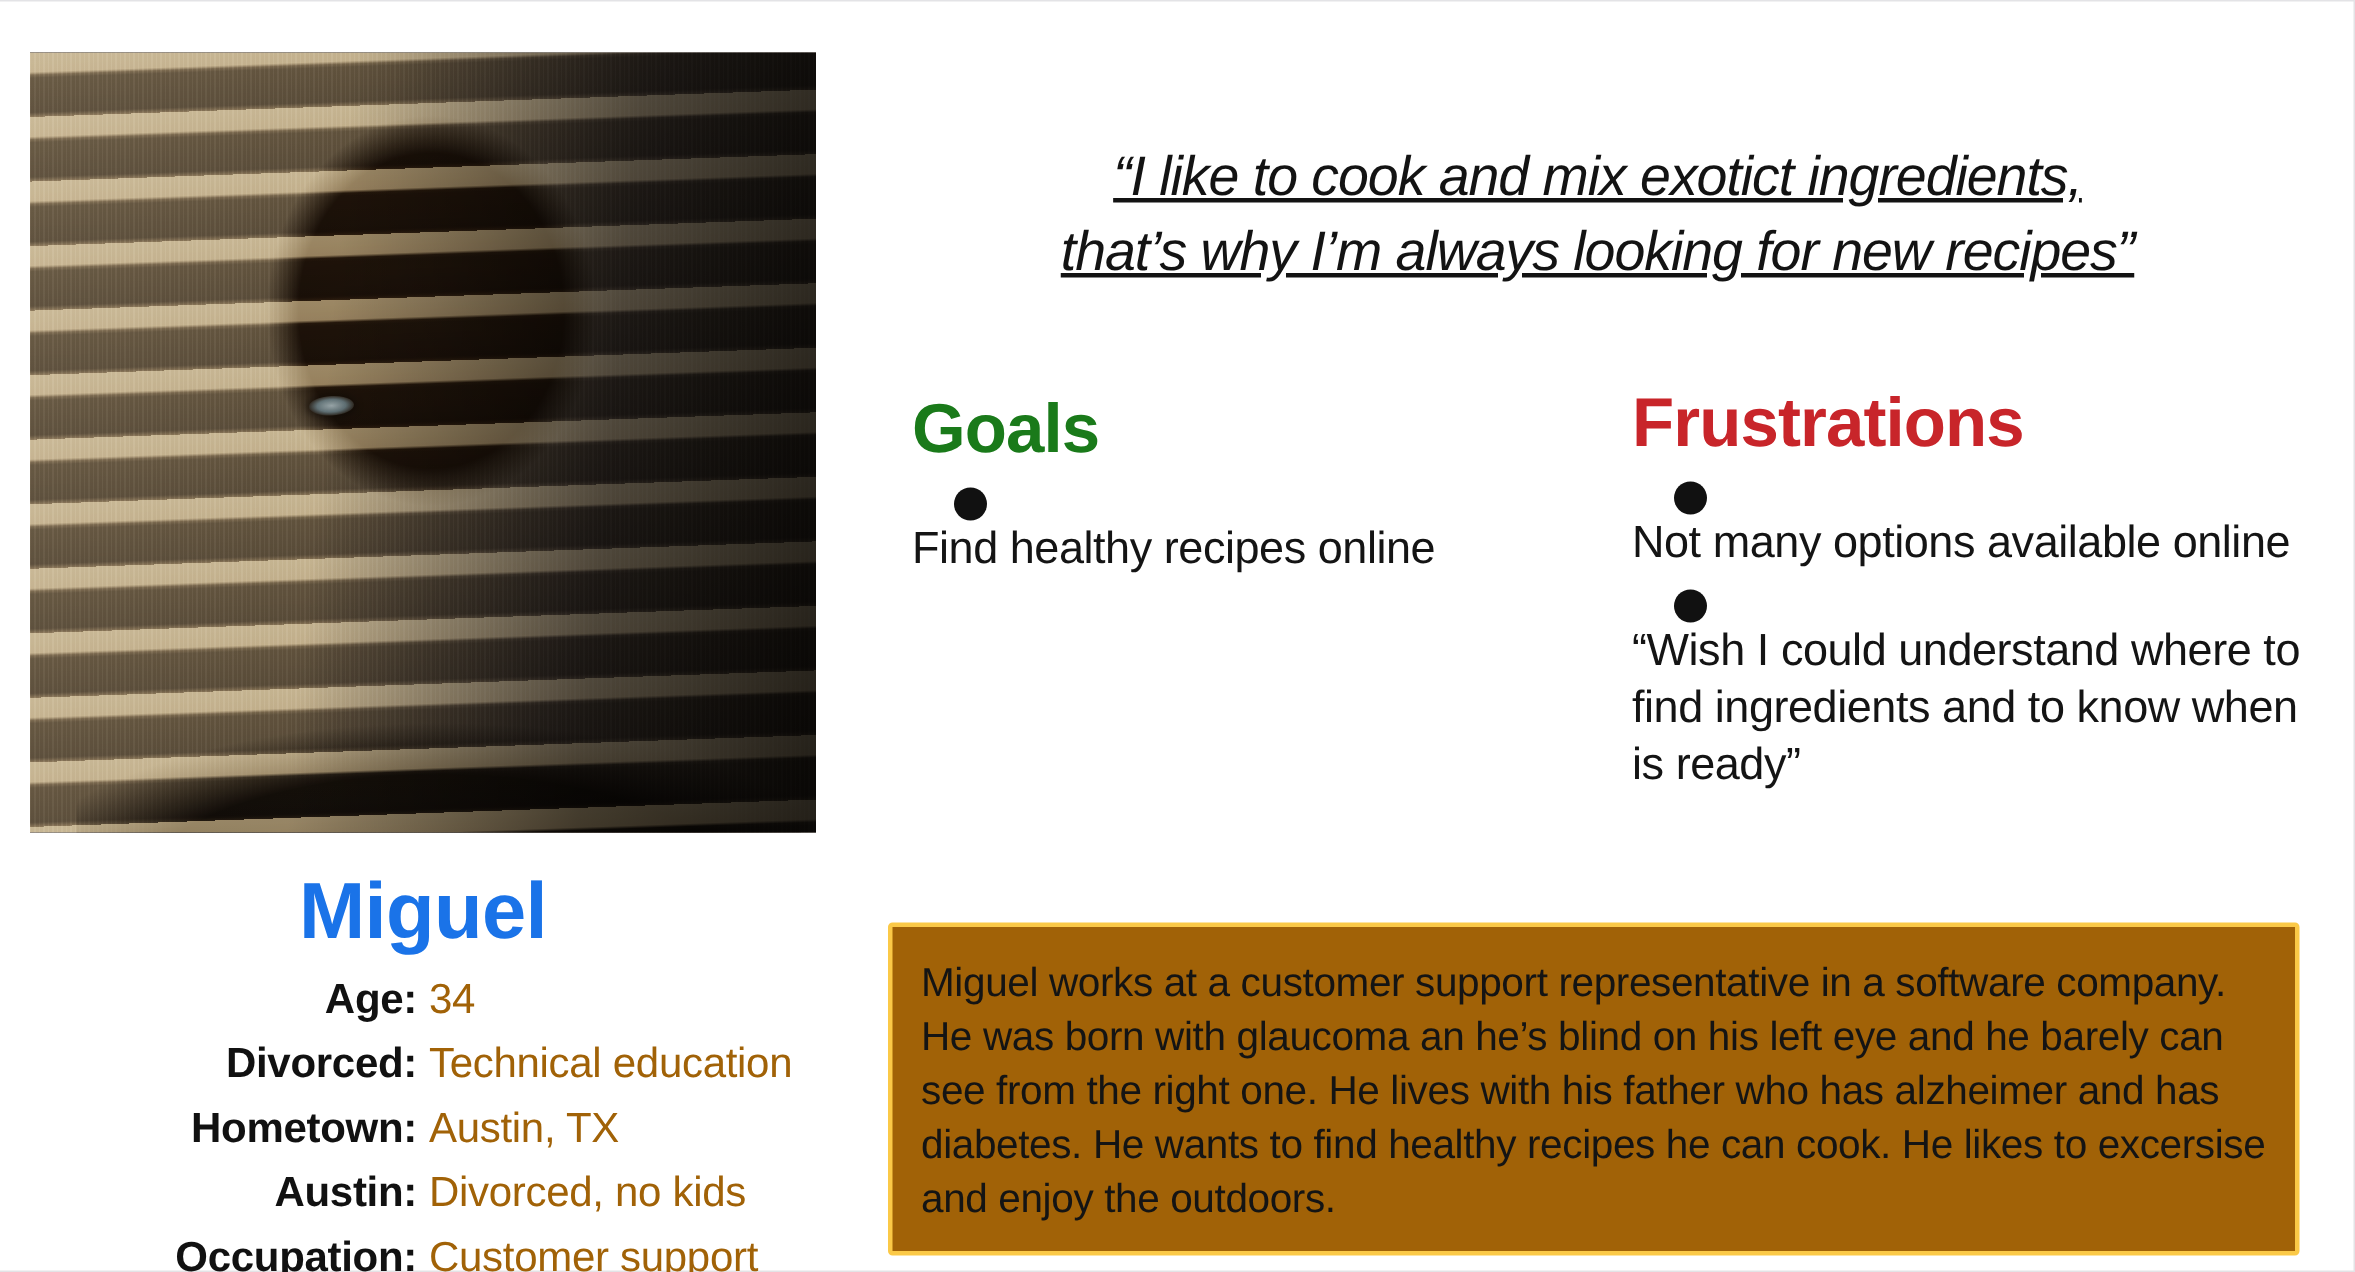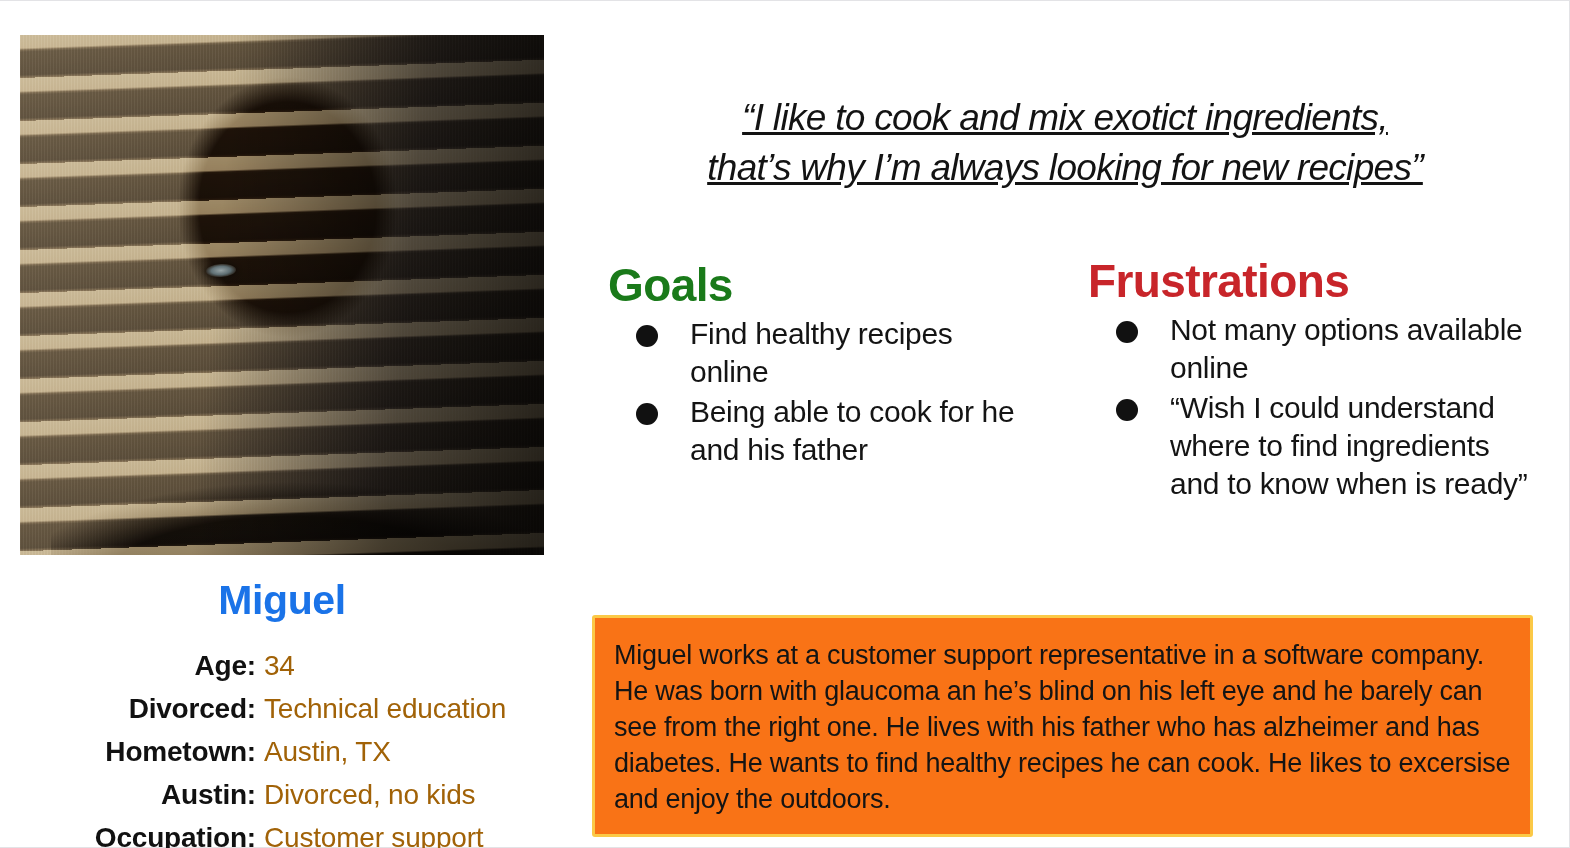--- a/index.html
+++ b/index.html
@@ -99,37 +99,38 @@
     box-shadow:0 0 4px 2px rgba(0,0,0,.45);
     transform:rotate(-3deg);
   }
 
   
   #persona-name {
     position:absolute;
     left:20px; top:576px;
     width:524px;
     text-align:center;
-    font-size:41px;
+    font-size:53px;
     font-weight:bold;
     letter-spacing:-.4px;
     color:#1a73e8;
   }
 
   
   #info-table {
     position:absolute;
     left:0px; top:645px;
     width:560px;
   }
   .info-row {
     display:flex;
     align-items:baseline;
     margin-bottom:4px;
     line-height:39px;
+    padding-left:22px;
   }
   .info-label {
     width:256px;
     text-align:right;
     font-size:28px;
     font-weight:bold;
     color:#111111;
     letter-spacing:-.2px;
     white-space:nowrap;
   }
@@ -176,20 +177,21 @@
     margin-bottom:8px;
   }
   .col-head.green { color:#1a7a1a; }
   .col-head.red   { color:#c8252a; }
 
   .bullet-list { list-style:none; }
   .bullet-item {
     display:flex;
     align-items:flex-start;
     margin-bottom:2px;
+    flex-direction:column;
   }
   .bullet-dot {
     flex:0 0 auto;
     width:22px; height:22px;
     border-radius:50%;
     background:#111111;
     margin:10px 32px 0 28px;
   }
   .bullet-text {
     font-size:30px;
@@ -198,21 +200,21 @@
     color:#141414;
   }
 
   
   #bio-box {
     position:absolute;
     left:592px; top:614px;
     width:941px; height:222px;
     border:3px solid #fbc947;
     border-radius:3px;
-    background:#f97316;
+    background:#a16207;
     padding:19px 17px 0 19px;
   }
   #bio-text {
     font-size:27px;
     line-height:36px;
     letter-spacing:-.25px;
     color:#141414;
   }
 </style>
 </head>
@@ -261,24 +263,20 @@
     <span class="ql">“I like to cook and mix exotict ingredients,</span>
     <span class="ql">that’s why I’m always looking for new recipes”</span>
   </div>
 
   <div id="goals-col">
     <div class="col-head green" style="color: rgb(26, 122, 26);">Goals</div>
     <ul class="bullet-list">
       <li class="bullet-item">
         <span class="bullet-dot"></span>
         <span class="bullet-text">Find healthy recipes online</span>
-      </li>
-      <li class="bullet-item">
-        <span class="bullet-dot"></span>
-        <span class="bullet-text">Being able to cook for he and his father</span>
       </li>
     </ul>
   </div>
 
   <div id="frustrations-col">
     <div class="col-head red" style="color: rgb(200, 37, 42);">Frustrations</div>
     <ul class="bullet-list">
       <li class="bullet-item">
         <span class="bullet-dot"></span>
         <span class="bullet-text">Not many options available online</span>

